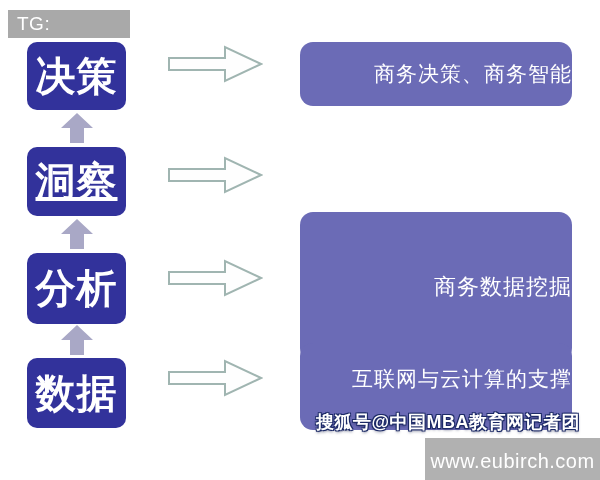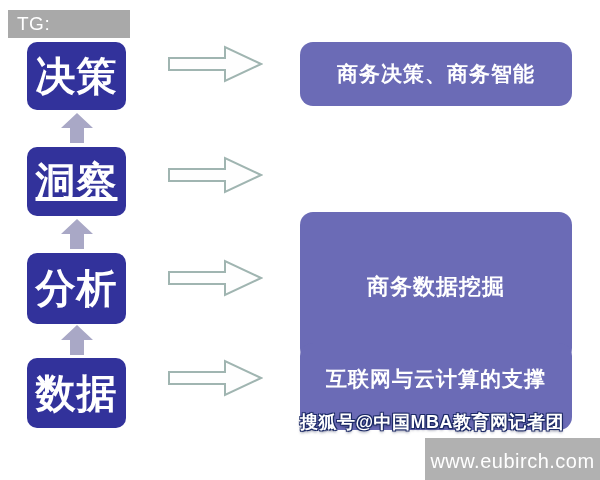--- a/index.html
+++ b/index.html
@@ -36,30 +36,30 @@
 
   .up-arrow{position:absolute;left:61px;width:32px;height:30px;}
   .ua1{top:113px;} .ua2{top:219px;} .ua3{top:325px;}
 
   .flow-arrow{position:absolute;left:168px;width:95px;height:40px;}
   .fa1{top:44px;} .fa2{top:155px;} .fa3{top:258px;} .fa4{top:358px;}
 
   .right-box{
     position:absolute;left:300px;width:272px;
     background:var(--right-box);border-radius:13px;
-    display:flex;flex-direction:column;align-items:center;justify-content:center;
-    color:var(--text-white);font-size:21px;line-height:34px;letter-spacing:1px;font-weight:bold;
+    display:flex;flex-direction:column;align-items:flex-end;justify-content:center;
+    color:var(--text-white);font-size:21px;line-height:34px;letter-spacing:1px;
   }
   .rb1{top:42px;height:64px;}
   .rb2{top:142px;height:64px;}
   .rb3{top:212px;height:149px;font-size:22px;line-height:38px;}
   .rb4{top:343px;height:87px;padding-bottom:16px;}
 
   .watermark{
-    position:absolute;right:36px;top:410px;width:300px;
+    position:absolute;right:20px;top:410px;width:300px;
     text-align:right;color:var(--text-white);
     font-size:18px;font-weight:bold;letter-spacing:0.5px;
     text-shadow:
       -1px -1px 0 var(--wm-outline), 1px -1px 0 var(--wm-outline),
       -1px 1px 0 var(--wm-outline), 1px 1px 0 var(--wm-outline),
       0 2px 3px rgba(10,16,60,0.55);
   }
 
   .footer-bar{
     position:absolute;left:425px;top:438px;width:175px;height:47px;

